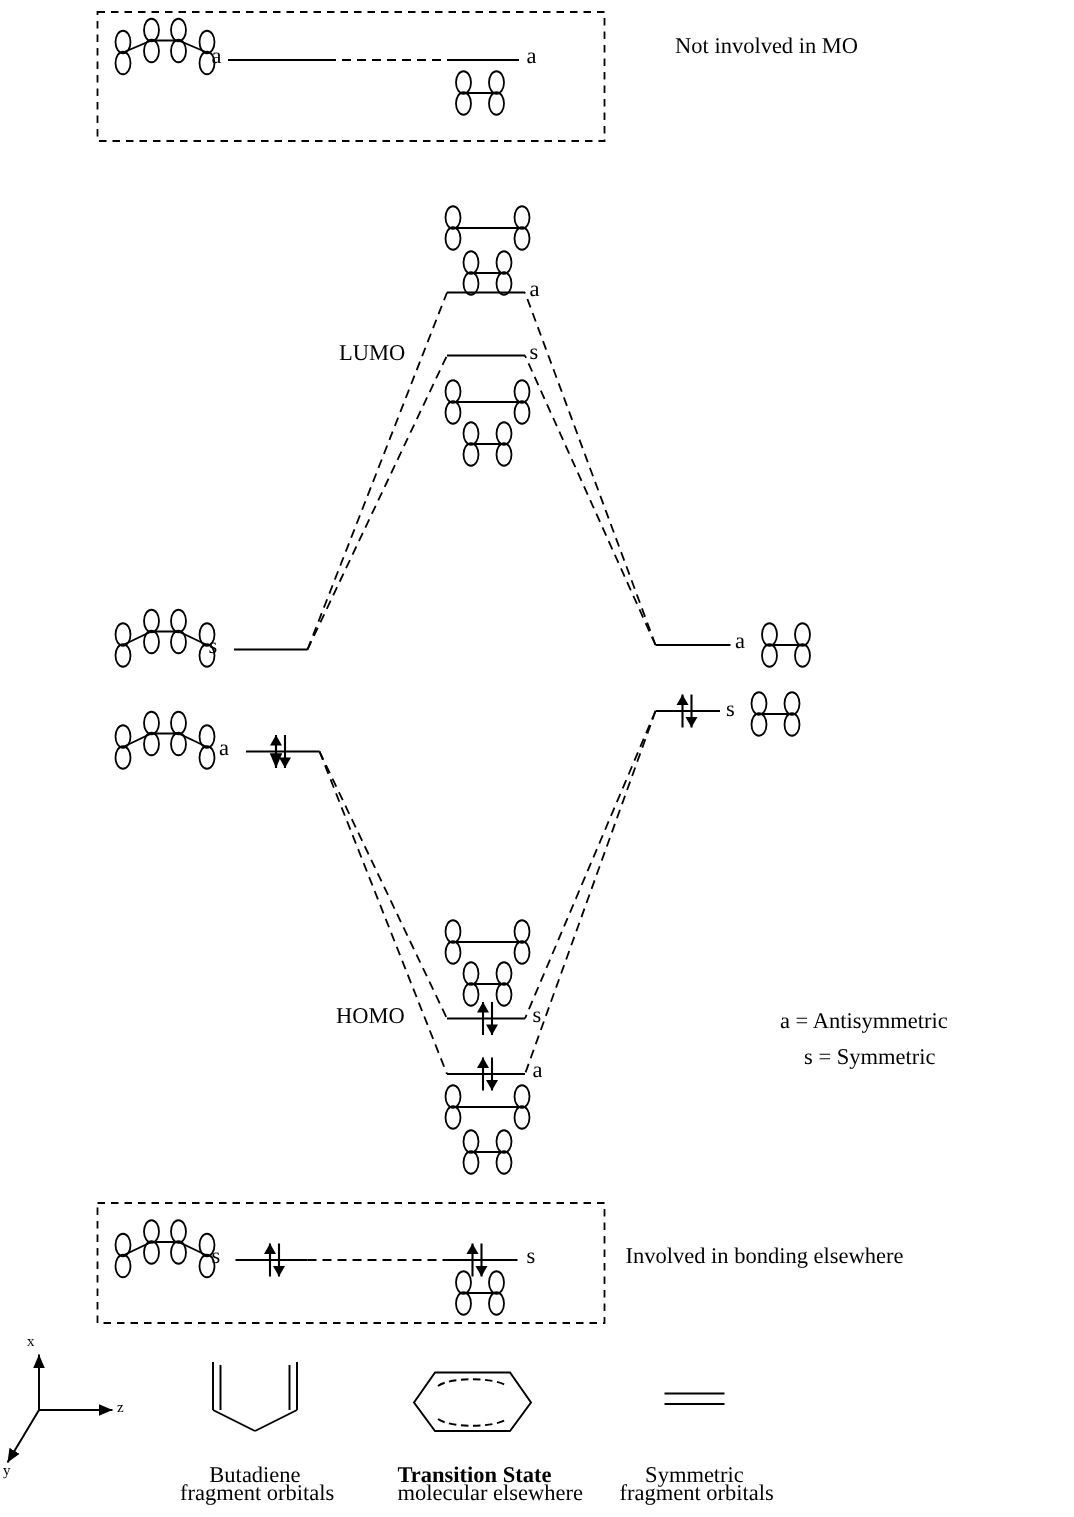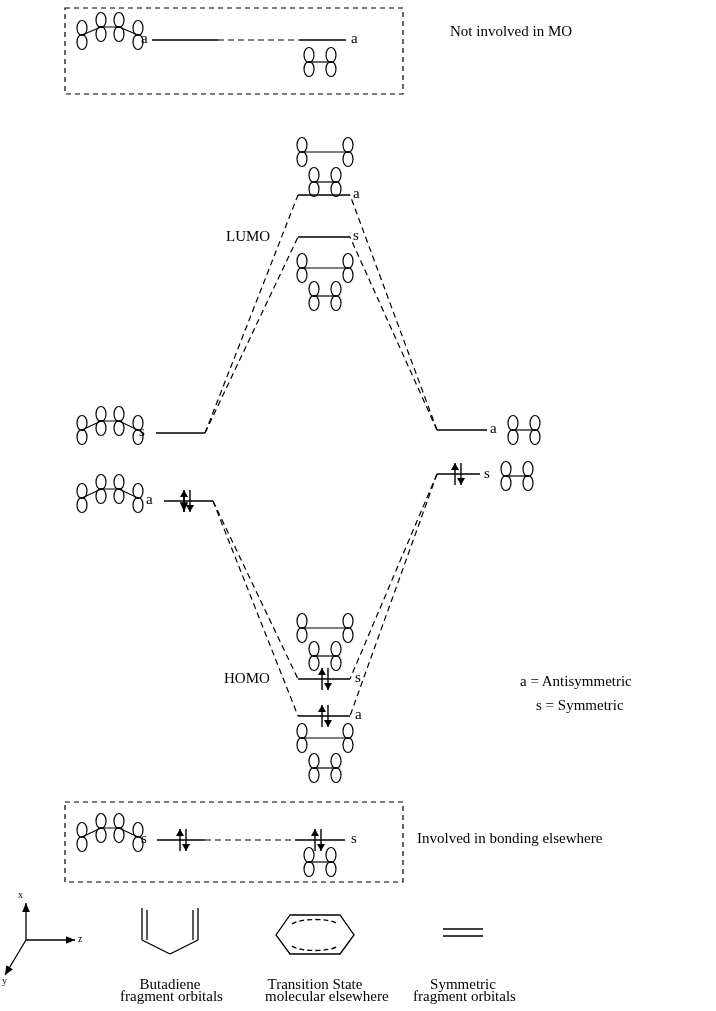--- a/index.html
+++ b/index.html
@@ -285,19 +285,19 @@
 <div class="lbl" style="left:351px;top:831px;">s</div>
 <div class="lbl" style="left:417px;top:831px;">Involved in bonding elsewhere</div>
 
 <div class="lbl axis" style="left:18px;top:890px;">x</div>
 <div class="lbl axis" style="left:78px;top:934px;">z</div>
 <div class="lbl axis" style="left:2px;top:976px;">y</div>
 
 <div class="lbl small" style="left:120px;top:977px;width:100px;">Butadiene</div>
 <div class="lbl small" style="left:120px;top:989px;width:100px;">fragment orbitals</div>
 
-<div class="lbl small" style="left:265px;top:977px;width:100px;">Transition State</div>
+<div class="lbl small" style="left:265px;top:977px;width:100px;font-weight:bold;">Transition State</div>
 <div class="lbl small" style="left:265px;top:989px;width:100px;">molecular elsewhere</div>
 
 <div class="lbl small" style="left:413px;top:977px;width:100px;">Symmetric</div>
 <div class="lbl small" style="left:413px;top:989px;width:100px;">fragment orbitals</div>
 
 </div>
 
 </body></html>

